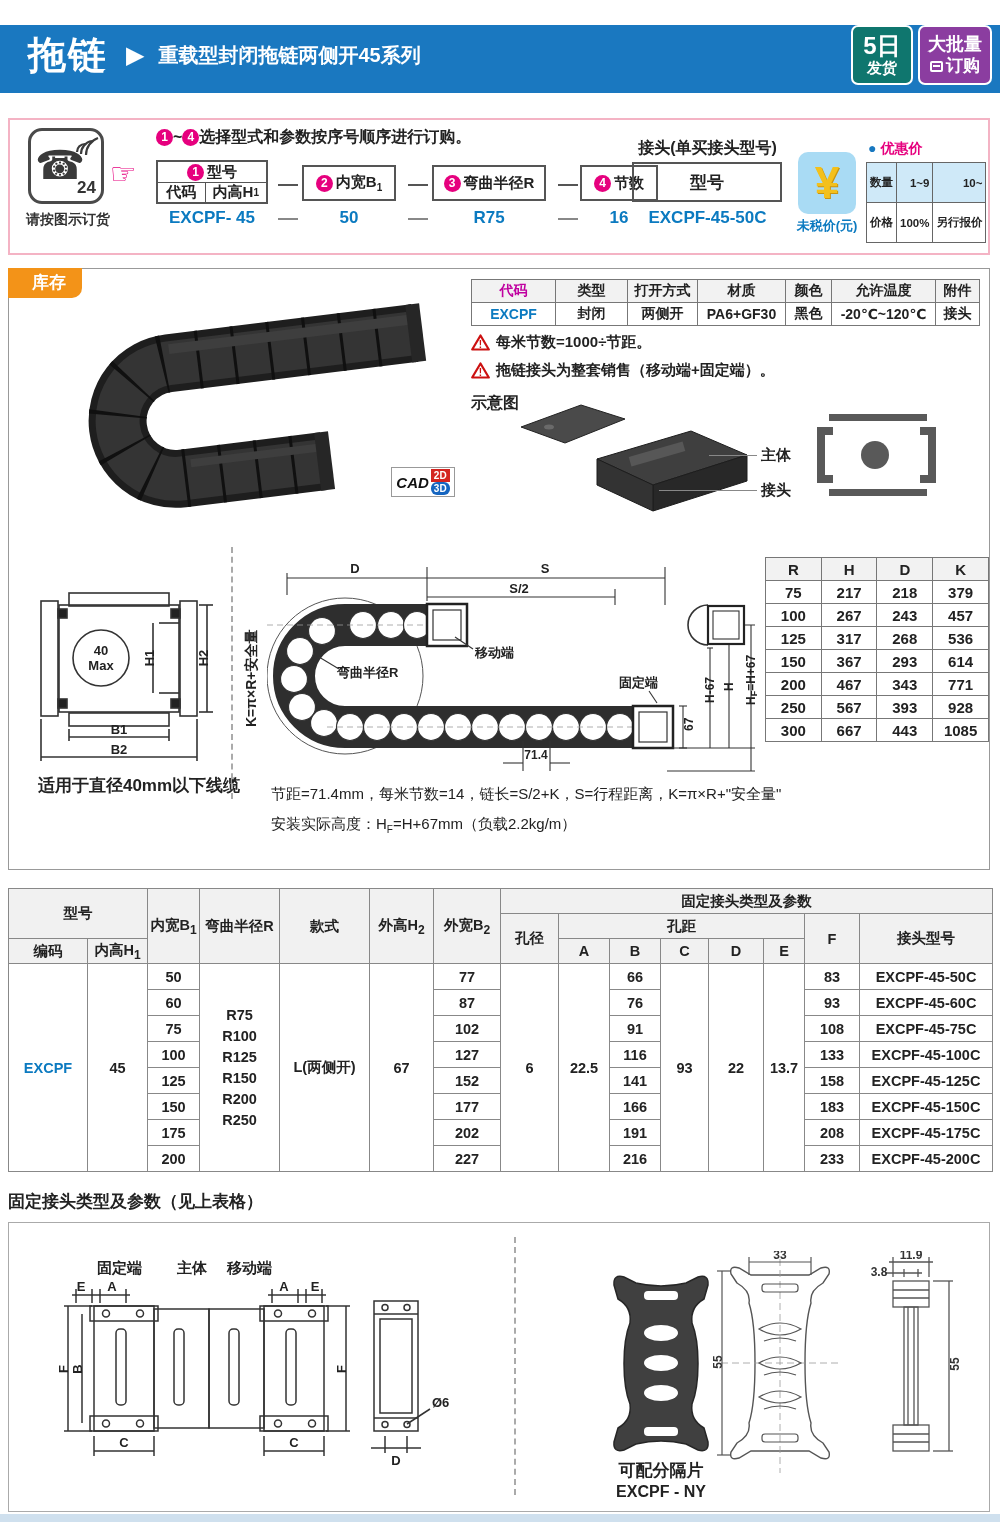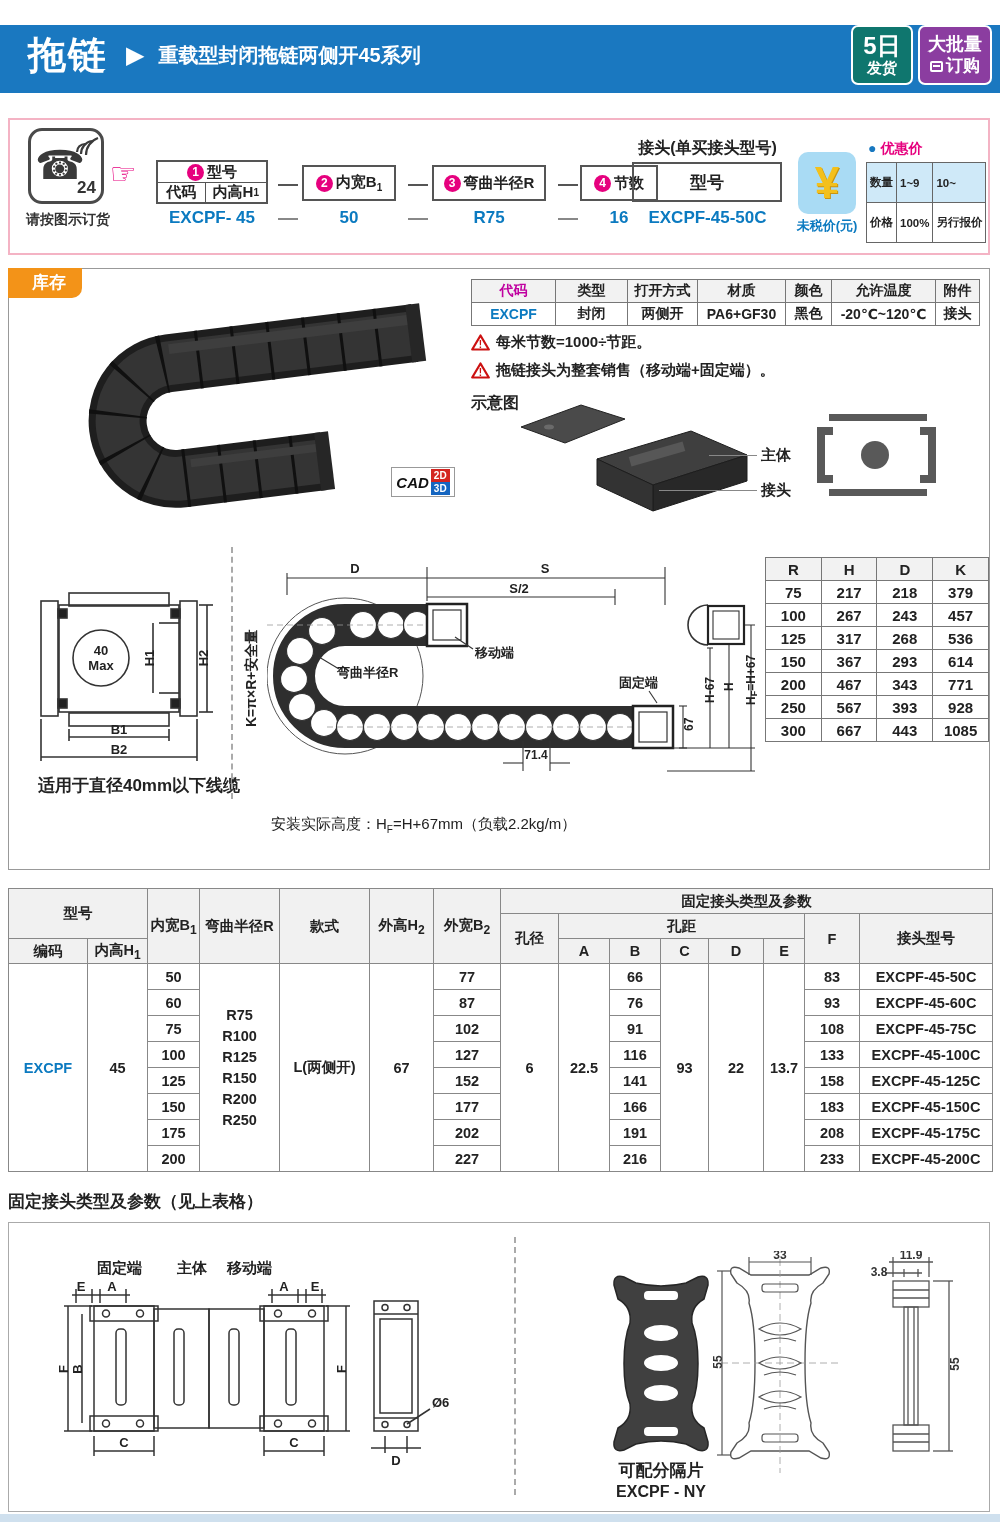--- a/index.html
+++ b/index.html
@@ -52,34 +52,34 @@
   .joint-box { position:absolute; left:622px; top:42px; width:150px; height:40px; border:2px solid #555;
     display:flex; align-items:center; justify-content:center; font-size:17px; font-weight:bold; }
   .yen-box { position:absolute; left:788px; top:32px; width:58px; height:62px; background:#a9dbf4;
     border-radius:10px; display:flex; align-items:center; justify-content:center; }
   .yen-box span { color:#f3c01c; font-size:44px; font-weight:bold; text-shadow:1px 1px 0 #c89410; }
   .price-cap { position:absolute; left:774px; top:97px; width:86px; text-align:center;
     color:#0b7ac0; font-size:13px; font-weight:bold; }
   .promo-line { position:absolute; left:858px; top:20px; font-size:14px; font-weight:bold; color:#e6007e; }
   .promo-line .dot { color:#1878c0; font-size:14px; margin-right:4px; }
   table.price-tbl { position:absolute; left:856px; top:42px; border-collapse:collapse; }
-  table.price-tbl td { border:1px solid #666; font-size:11.5px; font-weight:bold; text-align:left;
+  table.price-tbl td { border:1px solid #666; font-size:11.5px; font-weight:bold; text-align:right;
     height:20px; padding:12px 3px; white-space:nowrap; }
   table.price-tbl tr:first-child td { background:#cfe9f8; }
 
   
   .main-box { position:absolute; left:8px; top:268px; width:982px; height:602px; border:1.5px solid #999; background:#fff; }
   .stock-badge { position:absolute; left:-1px; top:-1px; background:#f39318; color:#fff;
     font-size:17px; font-weight:bold; padding:3px 16px 4px 24px; border-radius:0 0 10px 0; }
   .cad-badge { position:absolute; left:382px; top:198px; width:64px; height:30px; border:1px solid #999;
     background:#fff; display:flex; align-items:center; justify-content:center; gap:2px; }
   .cad-badge .cad { font-size:15px; font-weight:bold; font-style:italic; color:#111; }
   .cad-badge .dd { display:flex; flex-direction:column; }
   .cad-badge .d2 { background:#d42420; color:#fff; font-size:10px; font-weight:bold; padding:0 3px; line-height:13px; }
-  .cad-badge .d3 { background:#1565c0; color:#fff; font-size:10px; font-weight:bold; padding:0 3px; line-height:13px; }
+  .cad-badge .d3 { background:#1565c0; color:#fff; font-size:10px; font-weight:bold; padding:0 3px; line-height:13px;border-radius:6px; }
 
   table.spec-tbl { position:absolute; left:462px; top:10px; border-collapse:collapse; }
   table.spec-tbl td { border:1px solid #777; text-align:center; font-weight:bold; font-size:14px;
     height:23px; padding:0 4px; white-space:nowrap; }
   table.spec-tbl tr:first-child td { background:#f2f2f2; }
   .t-magenta { color:#c000a0; }
   .t-blue { color:#0b7ac0; }
 
   .warn-line { position:absolute; left:462px; font-size:15px; font-weight:bold; color:#222;
     display:flex; align-items:center; gap:6px; }
@@ -141,20 +141,23 @@
       <svg class="abs" style="right:2px;top:3px" width="26" height="22" viewBox="0 0 26 22">
         <path d="M4 18 A8 8 0 0 1 12 10" fill="none" stroke="#3a3a3a" stroke-width="2.2"></path>
         <path d="M8 20 A13 13 0 0 1 19 7" fill="none" stroke="#3a3a3a" stroke-width="2.2"></path>
         <path d="M13 21 A18 18 0 0 1 25 4" fill="none" stroke="#3a3a3a" stroke-width="2.2"></path>
       </svg>
       <span class="phone-24">24</span>
     </div>
     <div class="phone-caption">请按图示订货</div>
     <div class="hand">☞</div>
 
+    <div class="ord-instr">
+      <span class="numc">1</span><span>~</span><span class="numc">4</span><span>选择型式和参数按序号顺序进行订购。</span>
+    </div>
 
     <div class="stepbox box1">
       <div class="r1">
           <span class="numc">1</span>
           <span>型号</span>
         </div>
       <div class="r2">
         <span class="c1">代码</span>
         <span class="c2">
             <span>内高H</span>
@@ -460,20 +463,21 @@
           </tr>
       <tr>
             <td>300</td>
             <td>667</td>
             <td>443</td>
             <td>1085</td>
           </tr>
     </tbody>
       </table>
 
+    <div class="note-line" style="left:262px;top:516px">节距=71.4mm，每米节数=14，链长=S/2+K，S=行程距离，K=π×R+"安全量"</div>
     <div class="note-line" style="left:262px;top:546px">
       <span>安装实际高度：H</span><sub style="font-size:10px">F</sub><span>=H+67mm（负载2.2kg/m）</span>
     </div>
   </div>
 
   <table class="param">
     <colgroup>
       <col style="width:79px">
         <col style="width:60px">
         <col style="width:52px">

